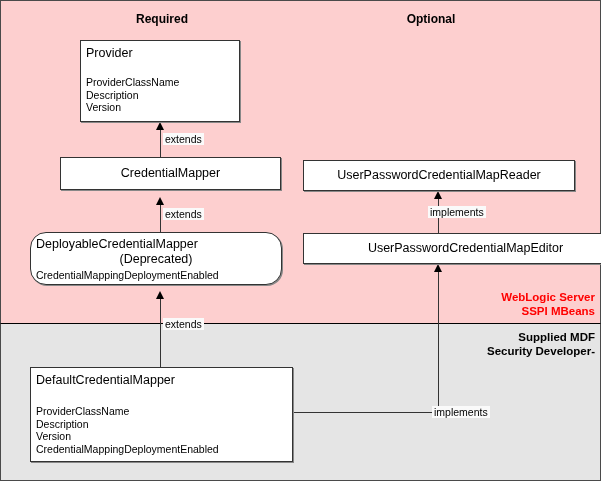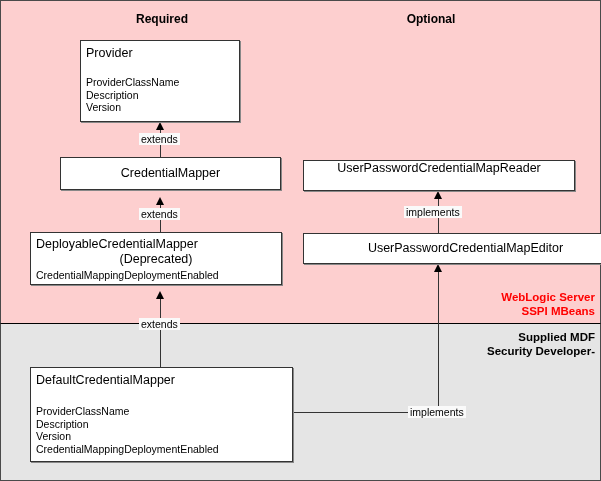--- a/index.html
+++ b/index.html
@@ -82,26 +82,26 @@
   }
 
   
   #box-provider { left: 80px; top: 40px; width: 160px; height: 82px; }
   #box-provider .cls-title { padding-top: 5px; }
   #box-provider .attr-list { padding-top: 15px; }
 
   #box-credentialmapper { left: 60px; top: 157px; width: 221px; height: 33px; }
   #box-credentialmapper .cls-title { padding-top: 8px; }
 
-  #box-deployable { left: 30px; top: 232px; width: 252px; height: 53px; }
+  #box-deployable { left: 30px; top: 232px; width: 252px; height: 53px; border-radius: 16px; }
   #box-deployable .cls-title { padding-top: 4px; }
   #box-deployable .attr-list { padding-top: 2px; }
 
   #box-upcmreader { left: 303px; top: 160px; width: 272px; height: 31px; }
-  #box-upcmreader .cls-title { padding-top: 0; }
+  #box-upcmreader .cls-title { padding-top: 7px; }
 
   #box-upcmeditor { left: 303px; top: 233px; width: 325px; height: 31px; }
   #box-upcmeditor .cls-title { padding-top: 7px; }
 
   #box-default { left: 30px; top: 367px; width: 263px; height: 95px; }
   #box-default .cls-title { padding-top: 5px; }
   #box-default .attr-list { padding-top: 17px; }
 
   
   .vline {
@@ -127,20 +127,21 @@
   }
   .edge-label {
     position: absolute;
     font-size: 10.5px;
     color: #000000;
     background: #fafafa;
     padding: 0 2px;
     white-space: nowrap;
     z-index: 6;
     line-height: 12px;
+    margin-left: 24px;
   }
 
   #v-prov-cm { left: 160px; top: 130px; height: 28px; }
   #a-prov-cm { left: 156px; top: 122px; }
   #lbl-ext-1 { left: 139px; top: 133px; }
 
   #v-cm-dep { left: 160px; top: 205px; height: 28px; }
   #a-cm-dep { left: 156px; top: 197px; }
   #lbl-ext-2 { left: 139px; top: 208px; }
 

